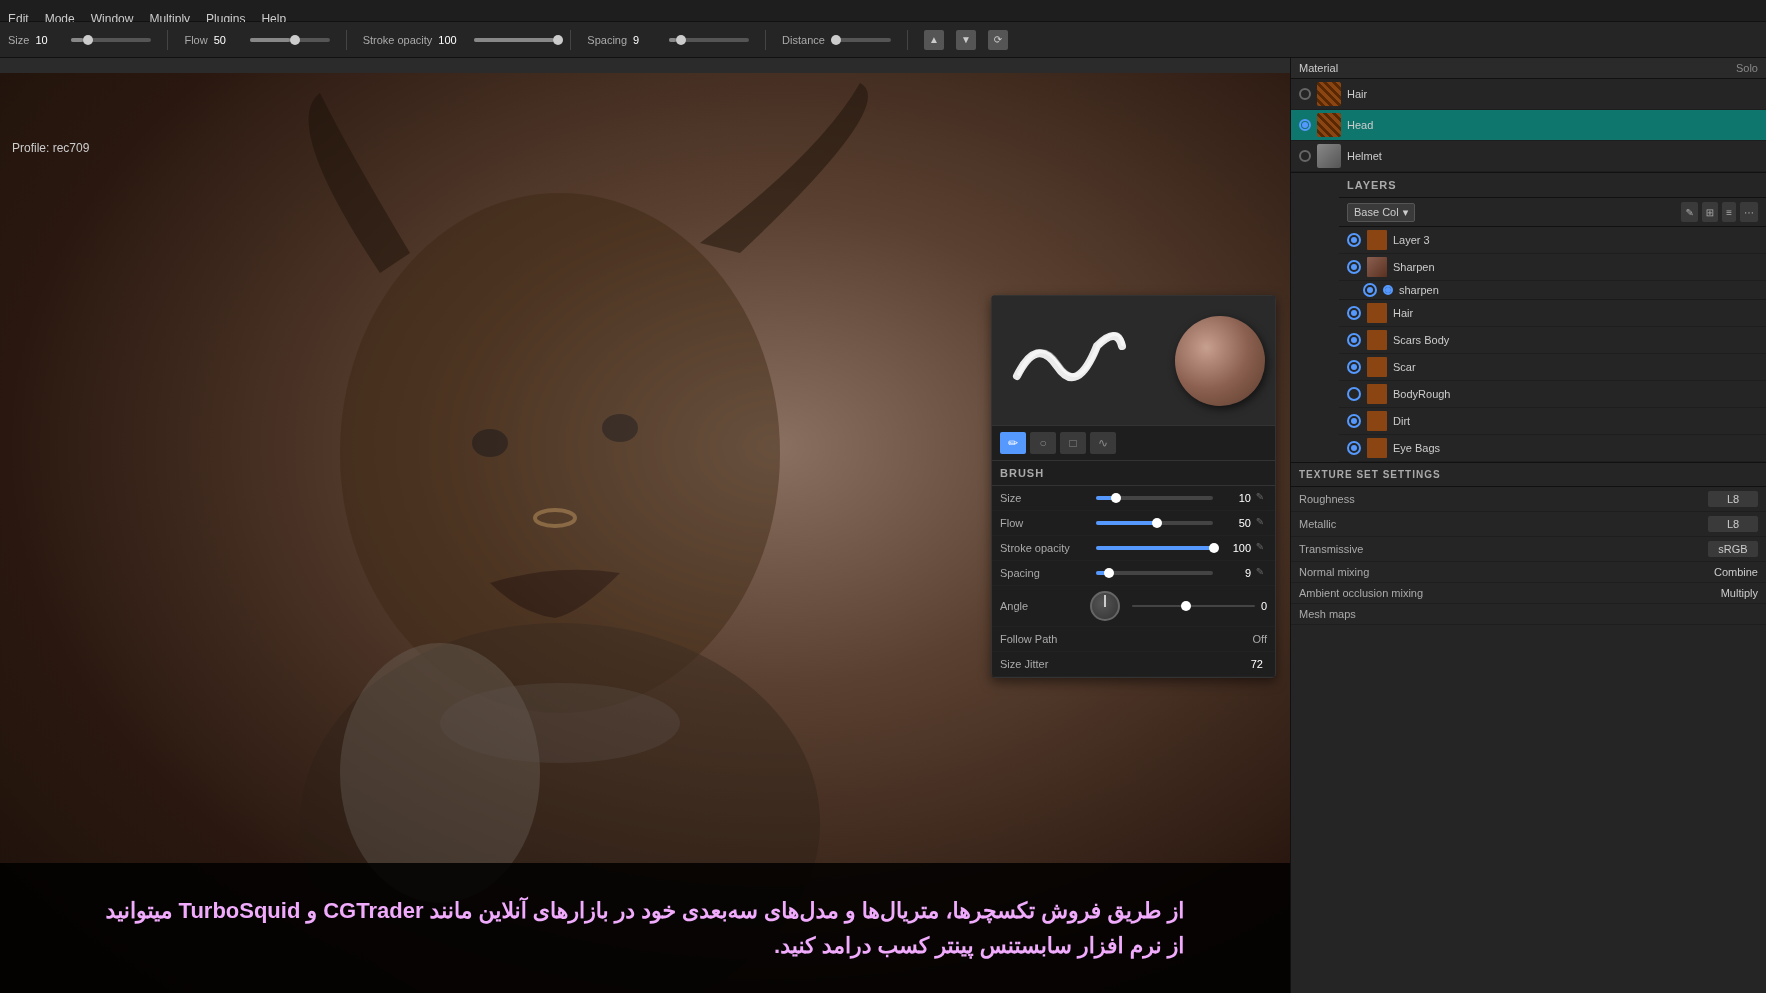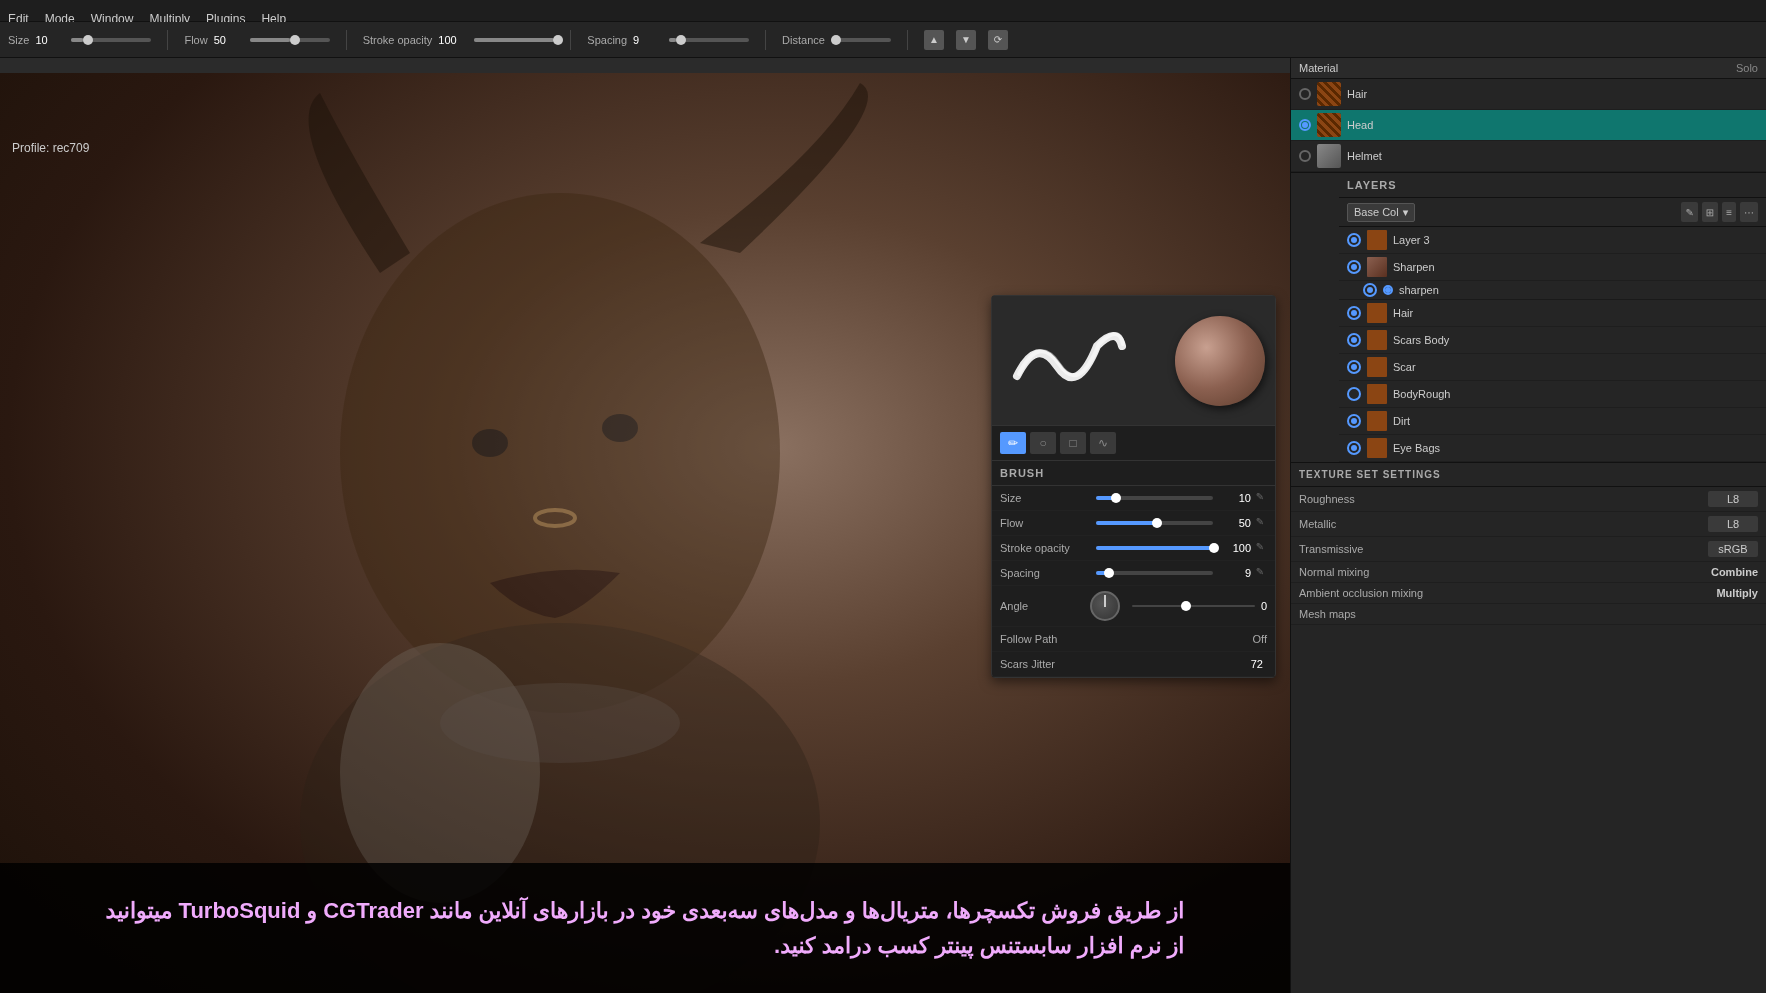--- a/index.html
+++ b/index.html
@@ -413,21 +413,21 @@
       width: 50px;
       text-align: center;
     }
     .tex-mixing-row {
       display: flex;
       align-items: center;
       padding: 4px 8px;
       border-bottom: 1px solid #1e1e1e;
     }
     .tex-mixing-label { color: #aaa; font-size: 11px; flex: 1; }
-    .tex-mixing-value { color: #ccc; font-size: 11px; font-weight: bold; }
+    .tex-mixing-value { color: #ccc; font-size: 11px; }
 
     
     #bottom-overlay {
       position: absolute;
       bottom: 0; left: 0;
       width: 1290px;
       height: 130px;
       background: rgba(0,0,0,0.85);
       display: flex;
       align-items: center;
@@ -747,21 +747,21 @@
   </div>
 
   <div class="brush-param">
     <span class="brush-param-label">Follow Path</span>
     <div style="flex:1;text-align:right;">
       <span style="color:#aaa;font-size:11px;">Off</span>
     </div>
   </div>
 
   <div class="brush-param">
-    <span class="brush-param-label">Scars Jitter</span>
+    <span class="brush-param-label">Size Jitter</span>
     <div style="flex:1;text-align:right;margin-right:4px;">
       <span style="color:#fff;font-size:11px;">72</span>
     </div>
   </div>
 </div>
 
 <div id="bottom-overlay">
   <div id="bottom-text">
     <div>از طریق فروش تکسچرها، متریال‌ها و مدل‌های سه‌بعدی خود در بازارهای آنلاین مانند CGTrader و TurboSquid میتوانید</div>
     <div>از نرم افزار سابستنس پینتر  کسب درامد کنید.</div>

